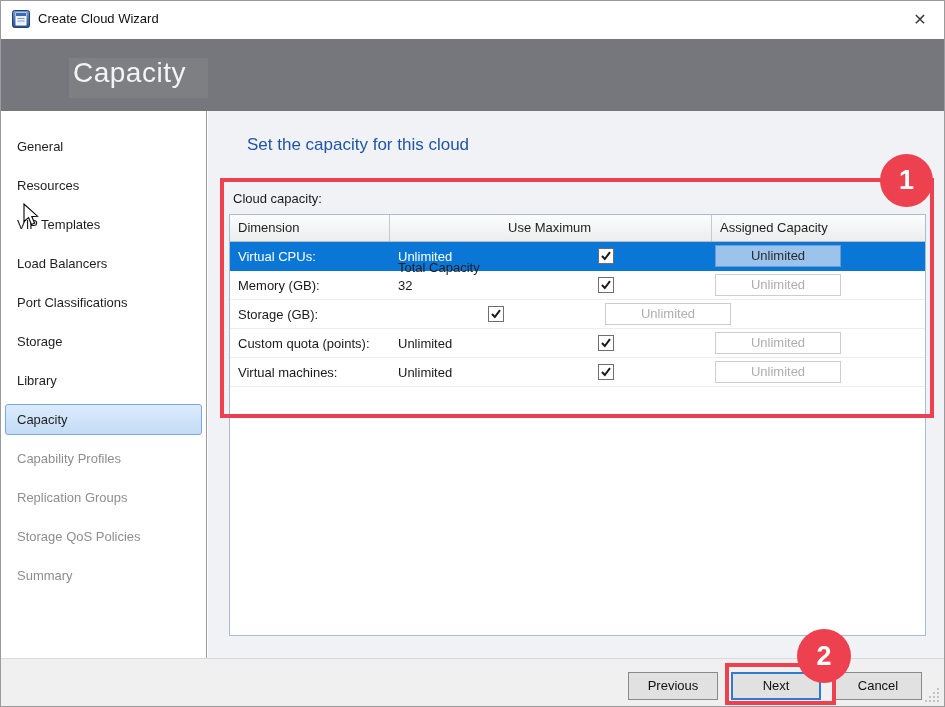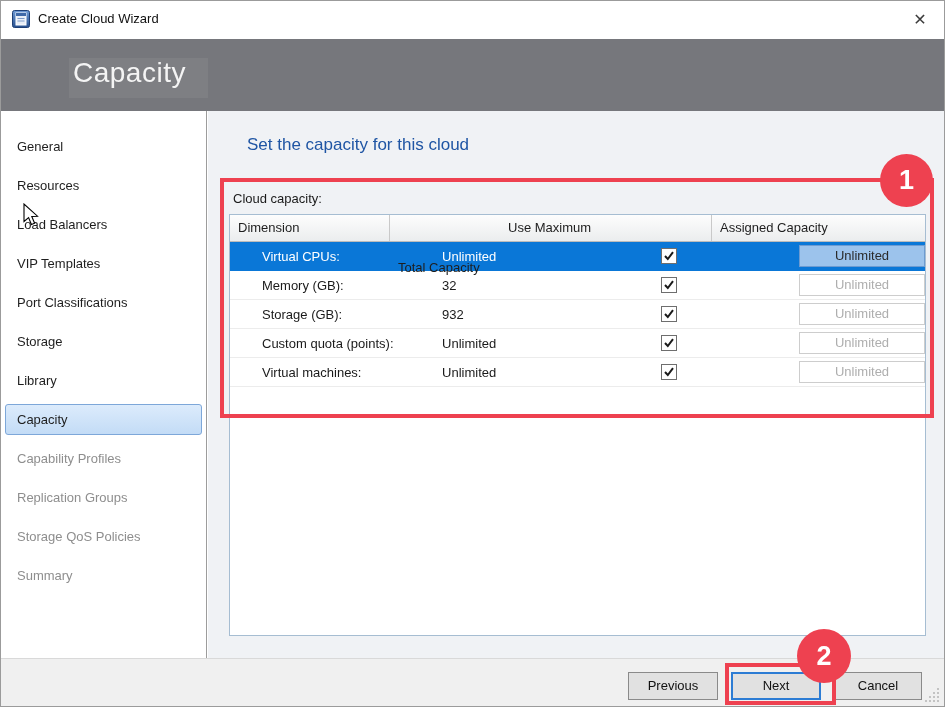--- a/index.html
+++ b/index.html
@@ -41,21 +41,21 @@
     border:1px solid #a6bdd2; z-index:1; }
   .grid-header { display:flex; height:27px; background:linear-gradient(#fdfdfd,#ebedee);
     border-bottom:1px solid #bcbcbc; }
   .hcell { font-size:13px; color:#1e1e1e; line-height:26px; padding-left:8px; border-right:1px solid #c9c9c9; }
   .hcell.c-dim { width:160px; }
   .hcell.c-total { width:110px;margin-top:40px; }
   .hcell.c-max { width:212px; }
   .hcell.c-assign { flex:1; border-right:none; }
   .grid-row { display:flex; height:29px; border-bottom:1px solid #ececec; background:#ffffff; }
   .grid-row.selected { background:#0a77d7; border-bottom:1px solid #0a77d7; }
-  .cell { font-size:13px; color:#1a1a1a; line-height:29px;margin-left:24px; }
+  .cell { font-size:13px; color:#1a1a1a; line-height:29px; }
   .grid-row.selected .cell { color:#ffffff; }
   .cell.c-dim { width:160px; padding-left:8px; }
   .cell.c-total { width:110px; padding-left:8px; }
   .cell.c-max { width:212px; display:flex; align-items:center; justify-content:center; }
   .cell.c-assign { flex:1; display:flex; align-items:center; }
   .checkbox { width:16px; height:16px; background:#ffffff; border:1px solid #6e6e6e;
     display:flex; align-items:center; justify-content:center; }
   .checkbox svg { display:block; }
   .assign-field { margin-left:3px; width:126px; height:22px; background:#ffffff; border:1px solid #cdcdcd;
     text-align:center; line-height:20px; font-size:13px; color:#aeaeae; }
@@ -105,22 +105,22 @@
 
   <div class="banner">
     <div class="banner-glow"></div>
     <div class="banner-title">Capacity</div>
   </div>
 
   <div class="sidebar">
     <div class="side-list" id="side-list">
         <div class="side-item "><span class="lbl">General</span></div>
         <div class="side-item "><span class="lbl">Resources</span></div>
+        <div class="side-item "><span class="lbl">VIP Templates</span></div>
         <div class="side-item "><span class="lbl">Load Balancers</span></div>
-        <div class="side-item "><span class="lbl">VIP Templates</span></div>
         <div class="side-item "><span class="lbl">Port Classifications</span></div>
         <div class="side-item "><span class="lbl">Storage</span></div>
         <div class="side-item "><span class="lbl">Library</span></div>
         <div class="side-item selected"><div class="sel-box"></div><span class="lbl">Capacity</span></div>
         <div class="side-item disabled"><span class="lbl">Capability Profiles</span></div>
         <div class="side-item disabled"><span class="lbl">Replication Groups</span></div>
         <div class="side-item disabled"><span class="lbl">Storage QoS Policies</span></div>
         <div class="side-item disabled"><span class="lbl">Summary</span></div>
       </div>
   </div>
@@ -162,21 +162,20 @@
                 <path d="M2 6 L4.8 9 L10 2.2" stroke="#1a1a1a" stroke-width="2" fill="none"></path>
               </svg>
             </div>
           </div>
           <div class="cell c-assign">
             <div class="assign-field">Unlimited</div>
           </div>
         </div>
         <div class="grid-row">
           <div class="cell c-dim">Storage (GB):</div>
-          <div class="cell c-total">932</div>
           <div class="cell c-max">
             <div class="checkbox">
               <svg width="12" height="12" viewBox="0 0 12 12">
                 <path d="M2 6 L4.8 9 L10 2.2" stroke="#1a1a1a" stroke-width="2" fill="none"></path>
               </svg>
             </div>
           </div>
           <div class="cell c-assign">
             <div class="assign-field">Unlimited</div>
           </div>

